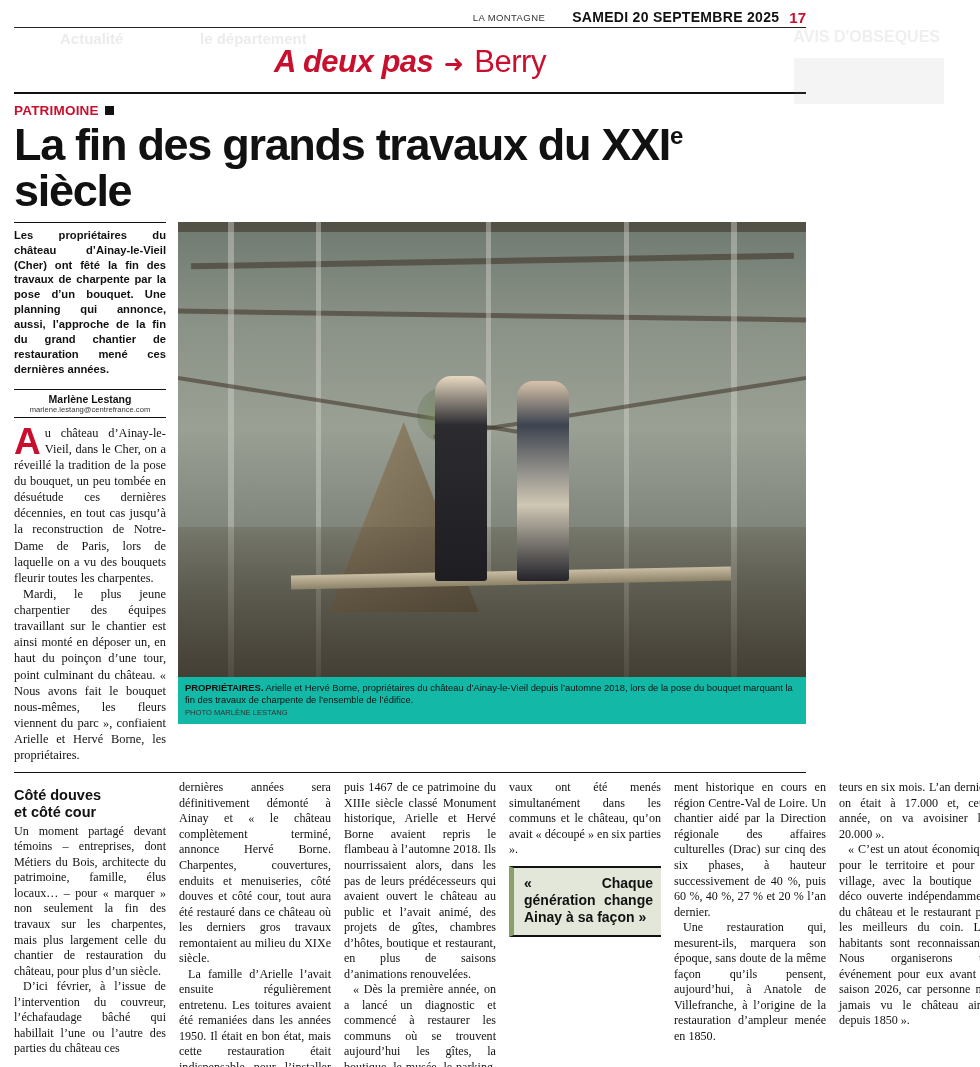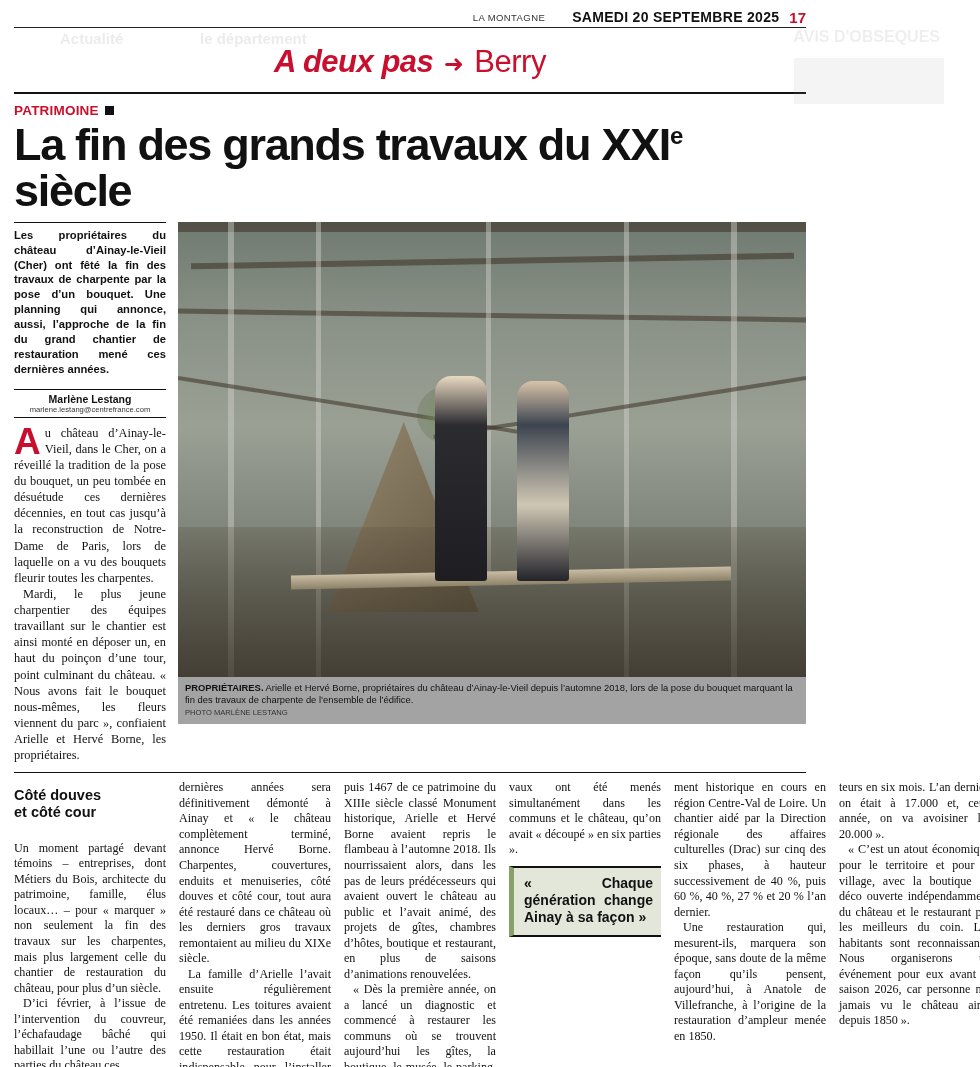--- a/index.html
+++ b/index.html
@@ -115,42 +115,42 @@
     background:linear-gradient(105deg, rgba(150,120,80,.55), rgba(90,70,45,.65));
     clip-path:polygon(50% 0%, 100% 100%, 0% 100%);
   }
   .photo .personA,.photo .personB{position:absolute;bottom:96px;}
   .photo .personA{left:41%;width:52px;height:205px;background:linear-gradient(180deg,#e8d9c2 0%,#2b2b30 24%,#1e1e22 100%);border-radius:16px 16px 3px 3px;}
   .photo .personB{left:54%;width:52px;height:200px;background:linear-gradient(180deg,#d8c3aa 0%,#3d4450 22%,#cfc7b4 62%,#23232a 100%);border-radius:16px 16px 3px 3px;}
   .photo .bouquet{position:absolute;left:38%;top:36%;width:62px;height:58px;background:radial-gradient(circle at 50% 50%, rgba(120,140,90,.85), rgba(70,85,55,.2) 70%);border-radius:50%;}
   .photo .walkway{position:absolute;left:18%;right:12%;bottom:92px;height:14px;background:linear-gradient(180deg,#c9bda4,#8c8268);transform:rotate(-1.2deg);}
 
   .caption{
-    background:#a3a3a3;padding:5px 7px 6px 7px;
+    background:#14b8a6;padding:5px 7px 6px 7px;
     font-family:"Liberation Sans", sans-serif;
     font-size:9.4px;line-height:1.32;color:#111;
   }
   .caption b{font-weight:bold;}
   .caption .credit{font-size:7.6px;color:#333;display:block;margin-top:1px;}
 
   
   .cols{
     display:flex;gap:13px;margin-top:9px;
     border-top:1px solid #111;padding-top:7px;
   }
   .col{
     width:152px;flex:0 0 152px;
     font-size:12.1px;line-height:1.285;text-align:justify;hyphens:auto;
   }
   .col p{margin:0;text-indent:9px;}
   .col p.first{text-indent:0;}
   .subhead{
     font-family:"Liberation Sans", sans-serif;
     font-weight:bold;font-size:14.5px;line-height:1.12;
-    margin:7px 0 21px 0;color:#111;
+    margin:7px 0 4px 0;color:#111;
   }
   .pullquote{
     margin:8px 0 6px 0;
     border-top:2px solid #111;border-bottom:2px solid #111;
     padding:7px 8px 9px 10px;
     background:#e2e7da;
     border-left:5px solid #8aa06a;
     font-family:"Liberation Sans", sans-serif;
     font-weight:bold;font-size:14px;line-height:1.22;
     text-indent:0;

